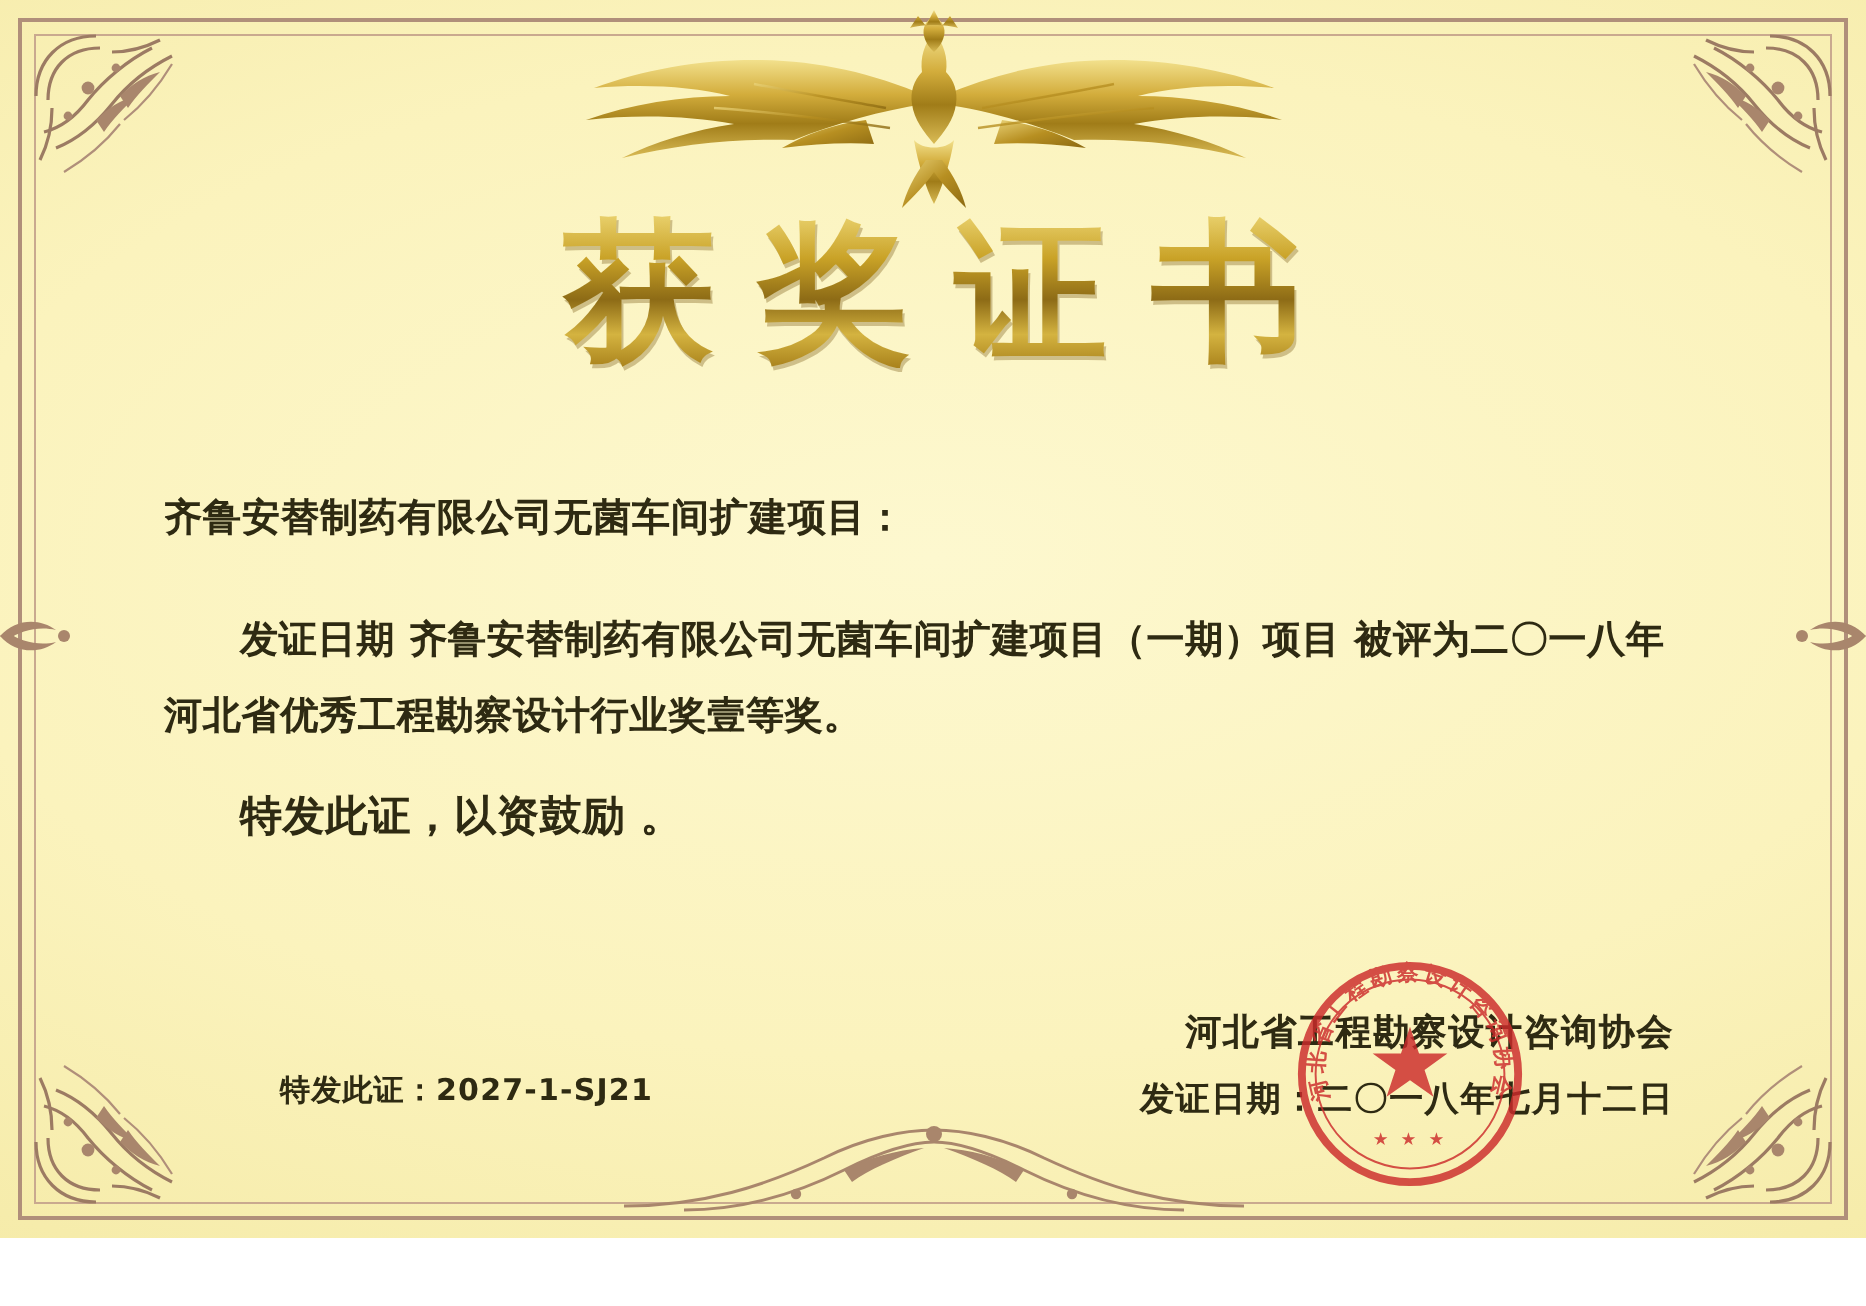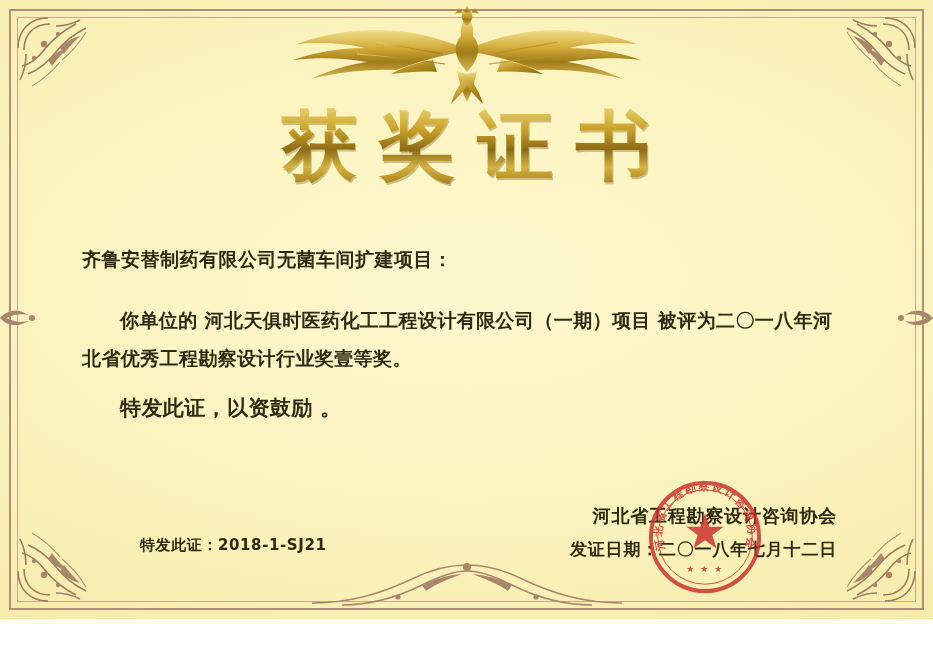--- a/index.html
+++ b/index.html
@@ -355,26 +355,26 @@
         <path d="M100 52 C130 54 160 58 188 62"></path>
         <path d="M320 52 C290 54 260 58 232 62"></path>
       </g>
     </svg>
   </div>
 
   <div class="title-cn">获奖证书</div>
 
   <div class="body-text">
     <div class="salutation">齐鲁安替制药有限公司无菌车间扩建项目：</div>
-    <div class="para">你单位的 河北天俱时医药化工工程设计有限公司（一期）项目 被评为二〇一八年河北省优秀工程勘察设计行业奖壹等奖。</div>
+    <div class="para">发证日期 齐鲁安替制药有限公司无菌车间扩建项目（一期）项目 被评为二〇一八年河北省优秀工程勘察设计行业奖壹等奖。</div>
     <div class="para-2">特发此证，以资鼓励 。</div>
   </div>
 
   <div class="cert-no">
-    <span>特发此证：</span><span>2018-1-SJ21</span>
+    <span>特发此证：</span><span>2027-1-SJ21</span>
   </div>
 
   <div class="issuer">河北省工程勘察设计咨询协会</div>
   <div class="issue-date">
     <span>发证日期：</span><span>二〇一八年七月十二日</span>
   </div>
 
   <div class="seal">
     <svg viewBox="0 0 120 120" xmlns="http://www.w3.org/2000/svg">
       <defs>

